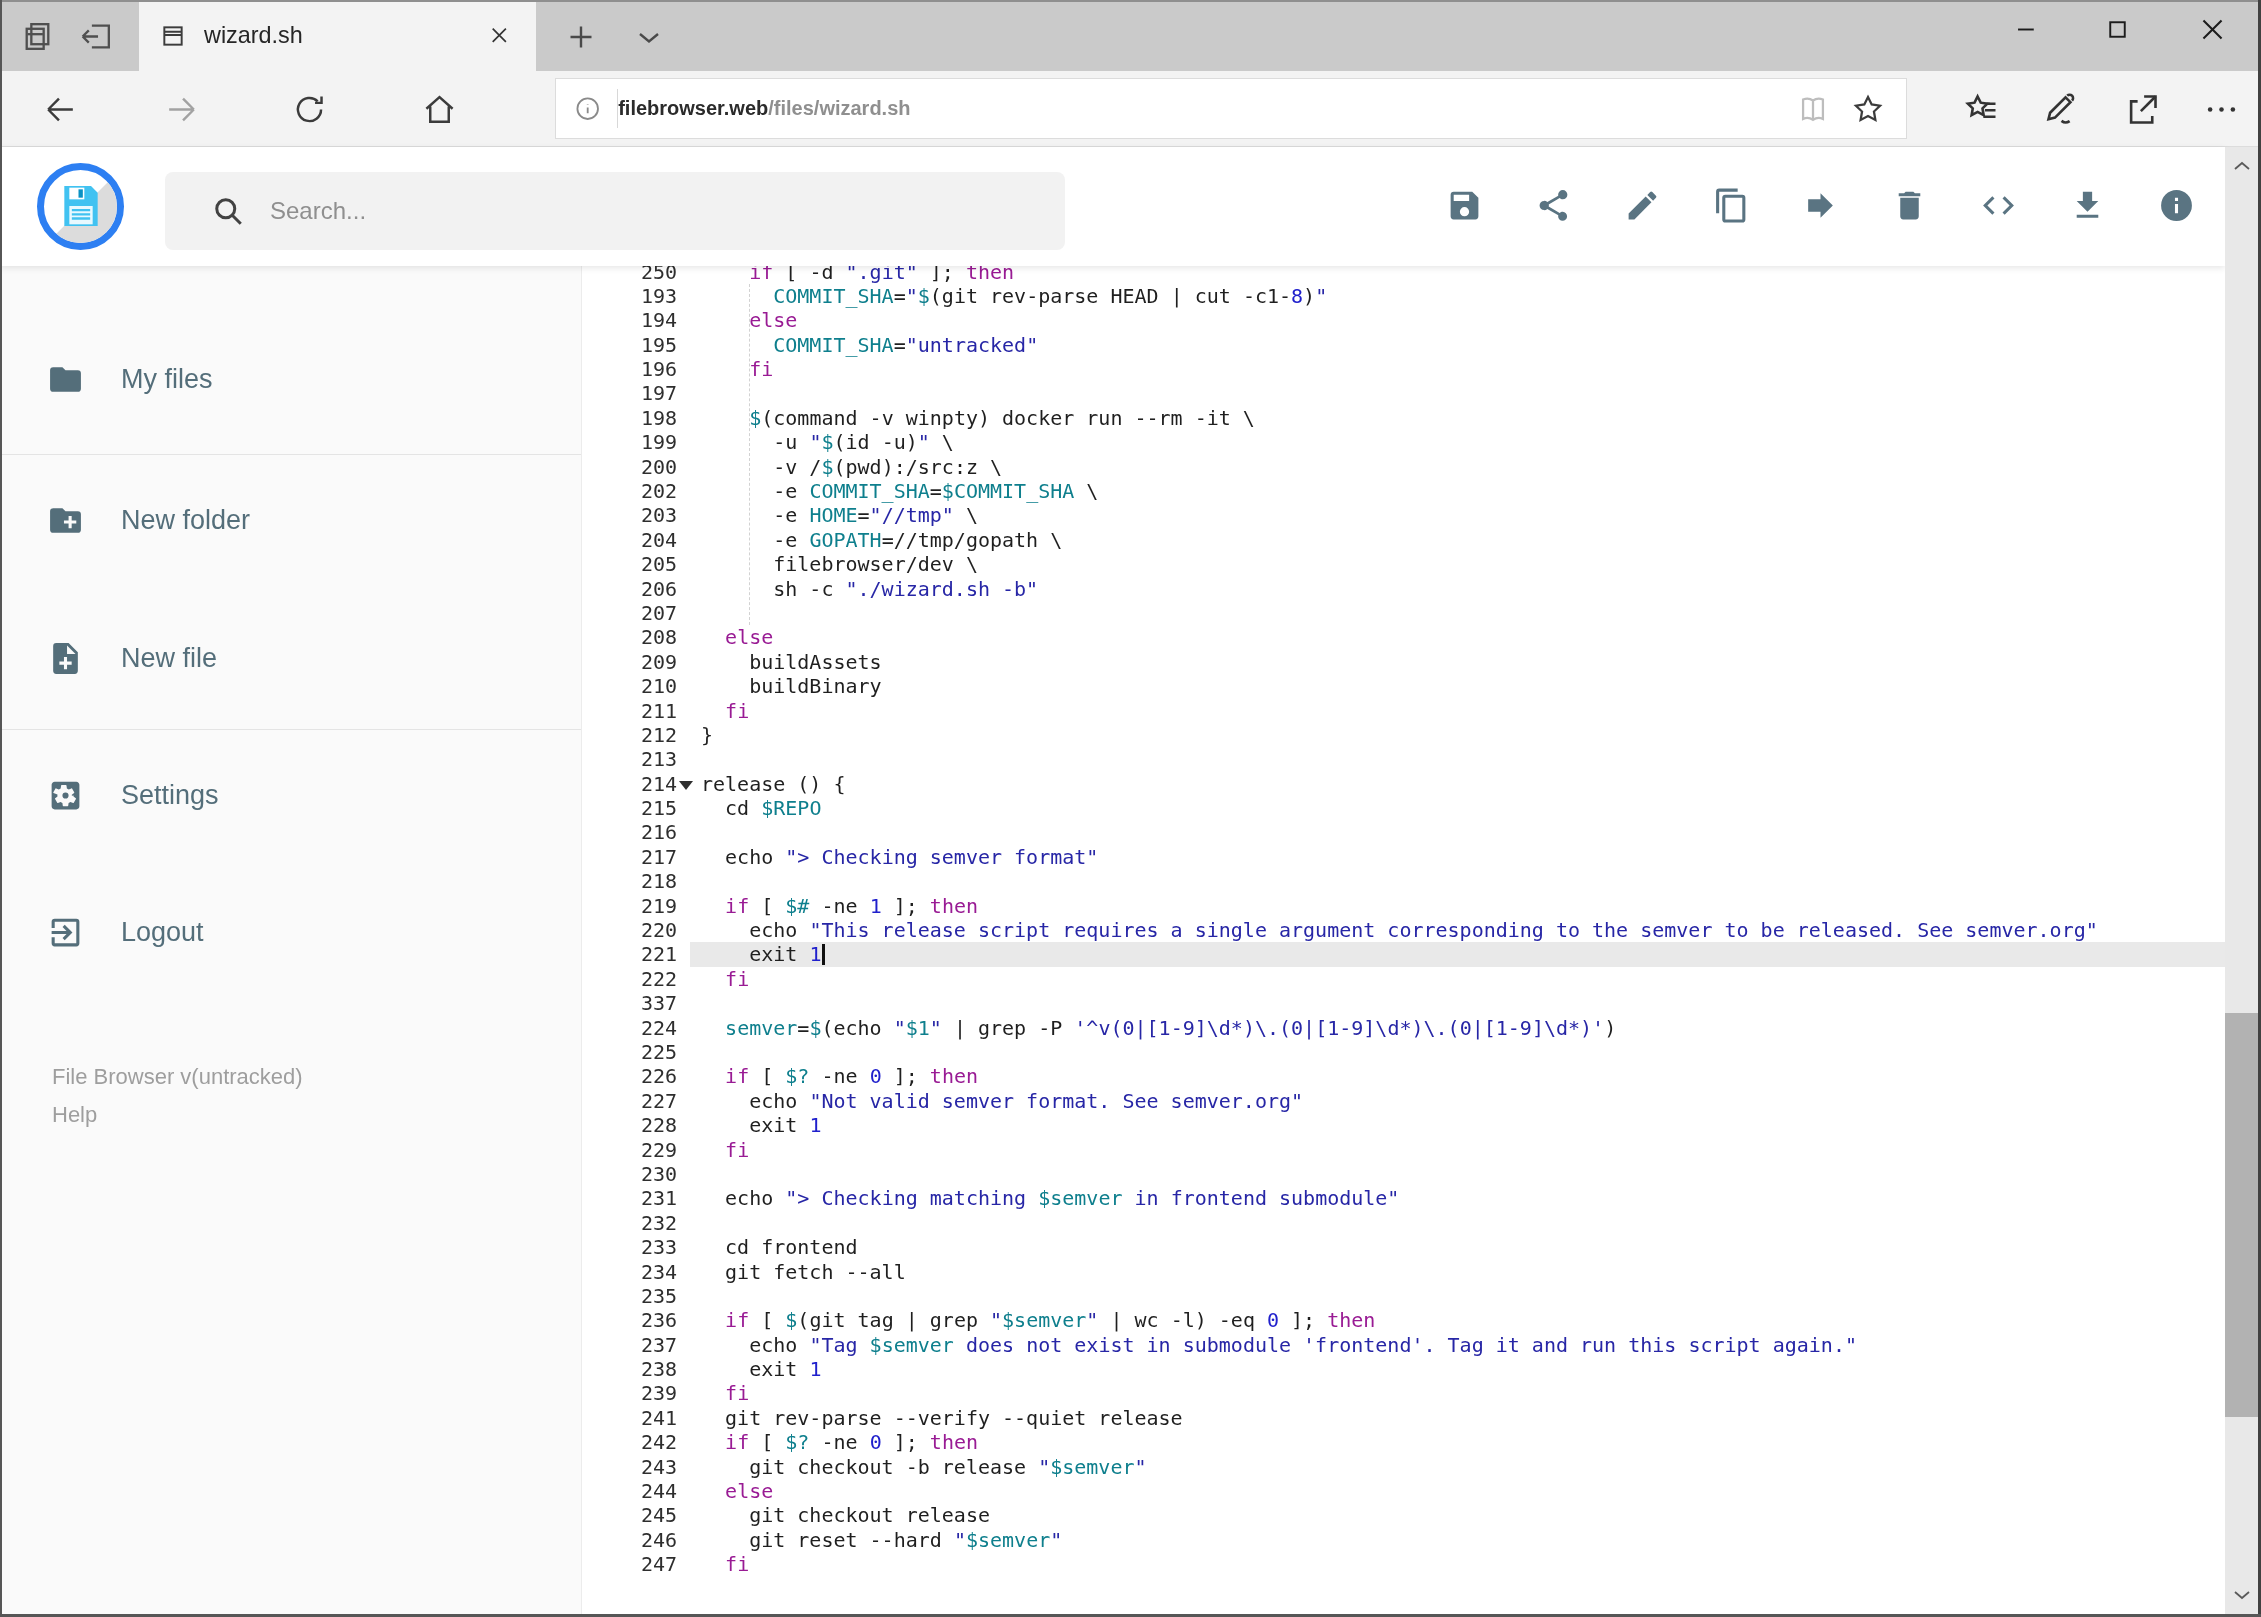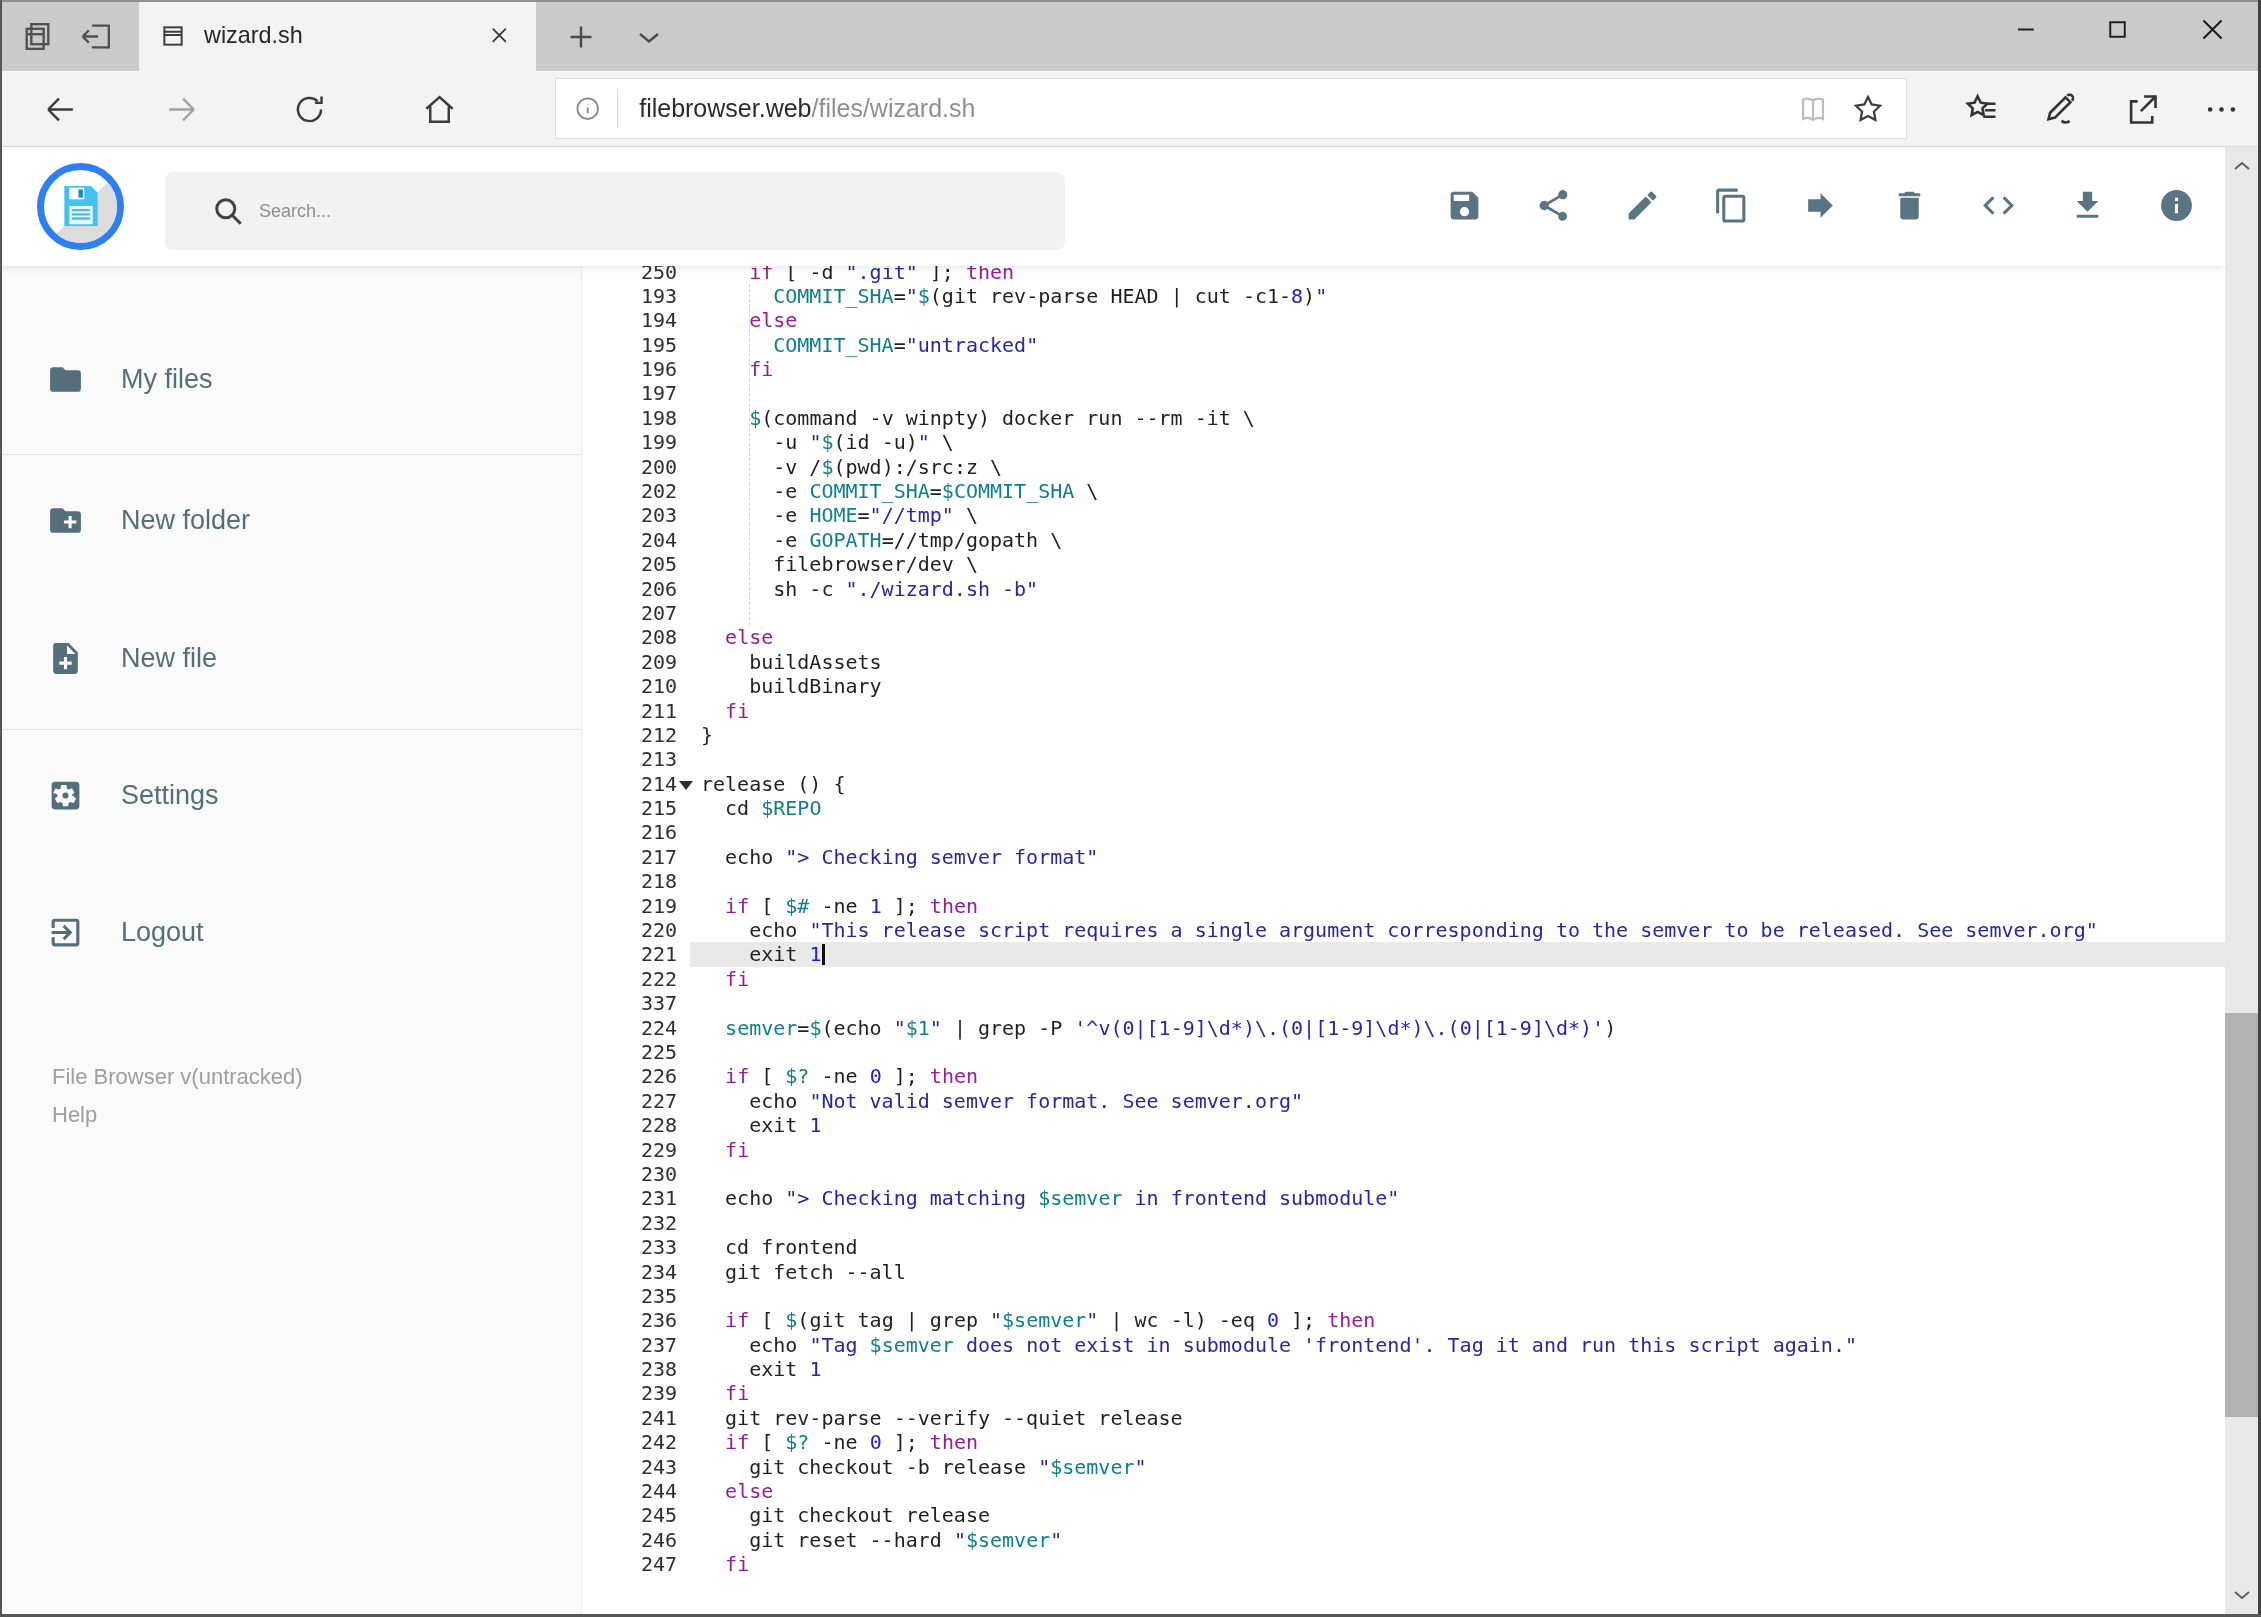--- a/index.html
+++ b/index.html
@@ -24,37 +24,37 @@
   .newtab,.tabchev{position:absolute;top:19.4px;width:42px;height:36px;color:#4a4a4a;}
   .win-btn{position:absolute;top:4.8px;width:81px;height:50px;display:flex;align-items:center;justify-content:center;color:#1c1c1c;}
 
   
   .toolbar{position:absolute;left:0;top:71px;width:100%;height:76px;background:#f3f3f3;border-bottom:0.8px solid #dcdcdc;box-sizing:border-box;}
   .nav-btn{position:absolute;top:20px;width:37px;height:37px;color:#3b3b3b;}
   .nav-btn.disabled{color:#a2a2a2;}
   .urlbox{position:absolute;left:555px;top:7.3px;width:1352px;height:61px;background:#fff;border:0.8px solid #dcdcdc;box-sizing:border-box;display:flex;align-items:center;}
   .url-info{width:27.4px;height:27.4px;margin-left:18px;color:#8a8a8a;flex:none;}
   .url-div{width:0.8px;height:39px;background:#d8d8d8;margin-left:16px;flex:none;}
-  .url-text{margin-left:21px;font-size:25px;white-space:nowrap;flex:1;}
+  .url-text{font-size:20px;white-space:nowrap;flex:1;font-weight:bold;}
   .url-host{color:#2b2b2b;}
   .url-path{color:#8f8f8f;}
   .url-icon{width:34px;height:34px;margin-right:21px;flex:none;}
   .bar-icon{position:absolute;top:19.4px;width:39px;height:39px;color:#333;}
 
   
   .app-header{position:absolute;left:0;top:147px;width:2225px;height:119px;background:#fff;
               box-shadow:0 2.4px 6.5px rgba(0,0,0,.10);z-index:5;}
   .logo{position:absolute;left:37px;top:16px;width:87px;height:87px;border-radius:50%;
         border:7.3px solid #2d7ff2;box-sizing:border-box;background:#fff;overflow:hidden;}
   .logo .shadow{position:absolute;left:22.6px;top:27.4px;width:89px;height:89px;background:#dcdcdc;transform:rotate(45deg);}
   .logo svg{position:absolute;left:17px;top:11.3px;}
   .search{position:absolute;left:165px;top:25px;width:900px;height:78px;background:#f2f2f2;border-radius:8px;display:flex;align-items:center;}
   .search svg{margin-left:45px;flex:none;color:#424242;}
-  .search input{border:none;outline:none;background:transparent;font-size:18px;font-family:"Liberation Sans",sans-serif;
-                color:#333;margin-left:11px;width:727px;}
+  .search input{border:none;outline:none;background:transparent;font-size:24px;font-family:"Liberation Sans",sans-serif;
+                color:#333;margin-left:22px;width:727px;}
   .search input::placeholder{color:#8f8f8f;}
   .hdr-icons{position:absolute;left:1446px;top:40px;display:flex;gap:52px;}
   .hdr-btn{width:37px;height:37px;color:#5a7482;}
 
   
   .sidebar{position:absolute;left:0;top:266px;bottom:3.2px;width:582px;background:#fafafa;border-right:1.6px solid #ececec;box-sizing:border-box;z-index:2;}
   .sb-item{position:absolute;left:0;width:100%;height:68px;display:flex;align-items:center;padding-left:47px;box-sizing:border-box;color:#546e7a;cursor:pointer;}
   .sb-item svg{flex:none;}
   .sb-item .lbl{font-size:27px;margin-left:37px;}
   .sb-div{position:absolute;left:0;width:100%;height:0.8px;background:#e4e4e4;}

